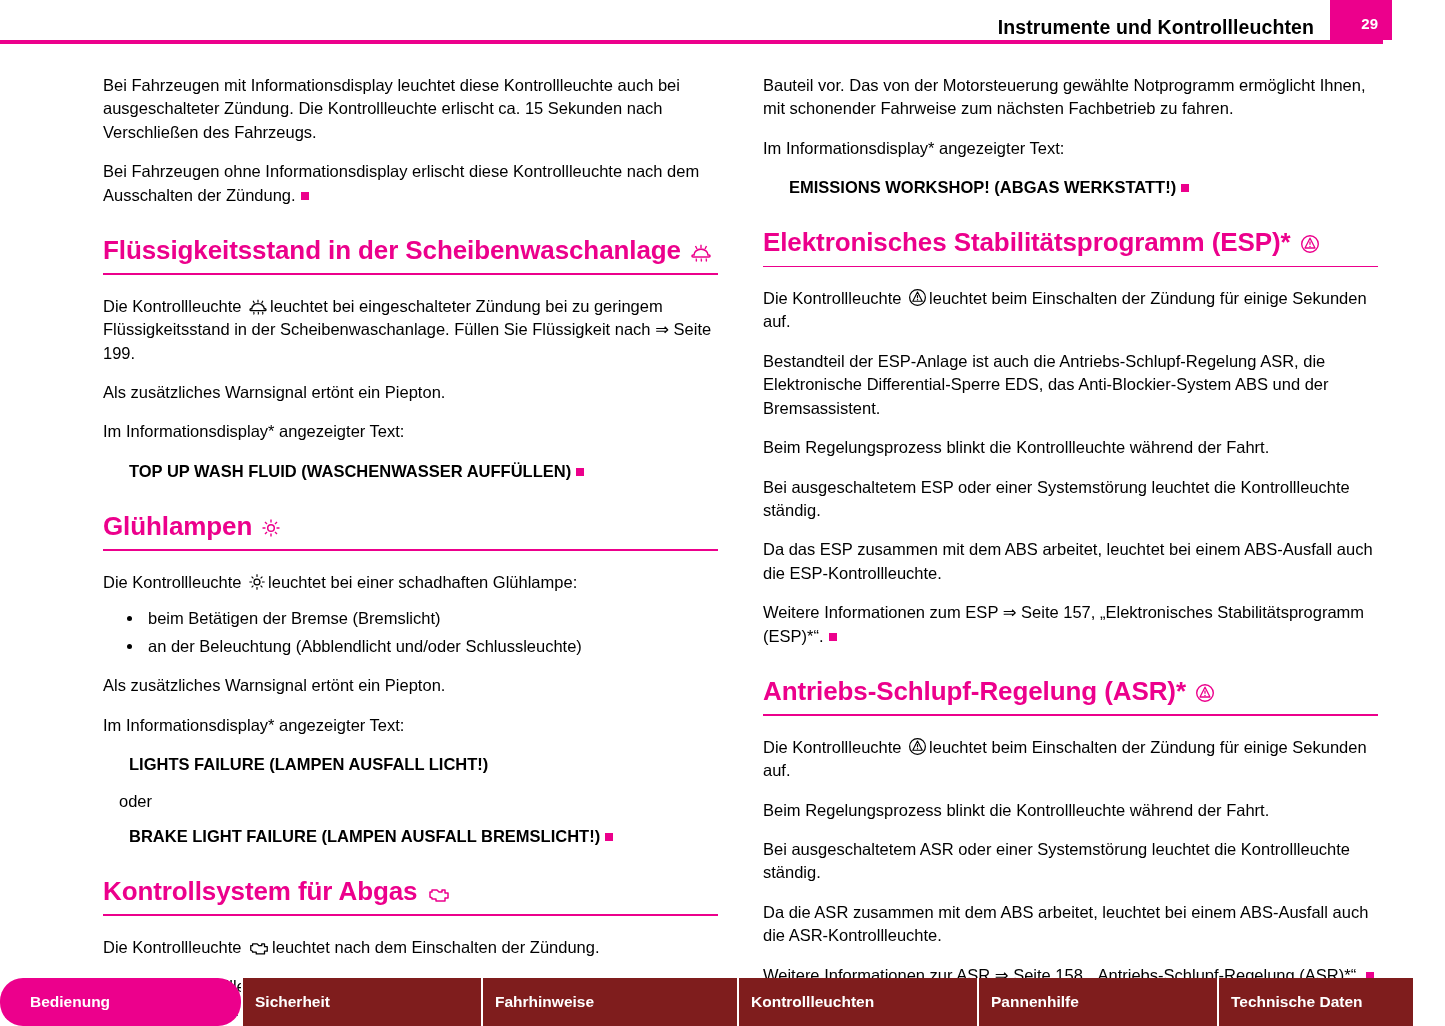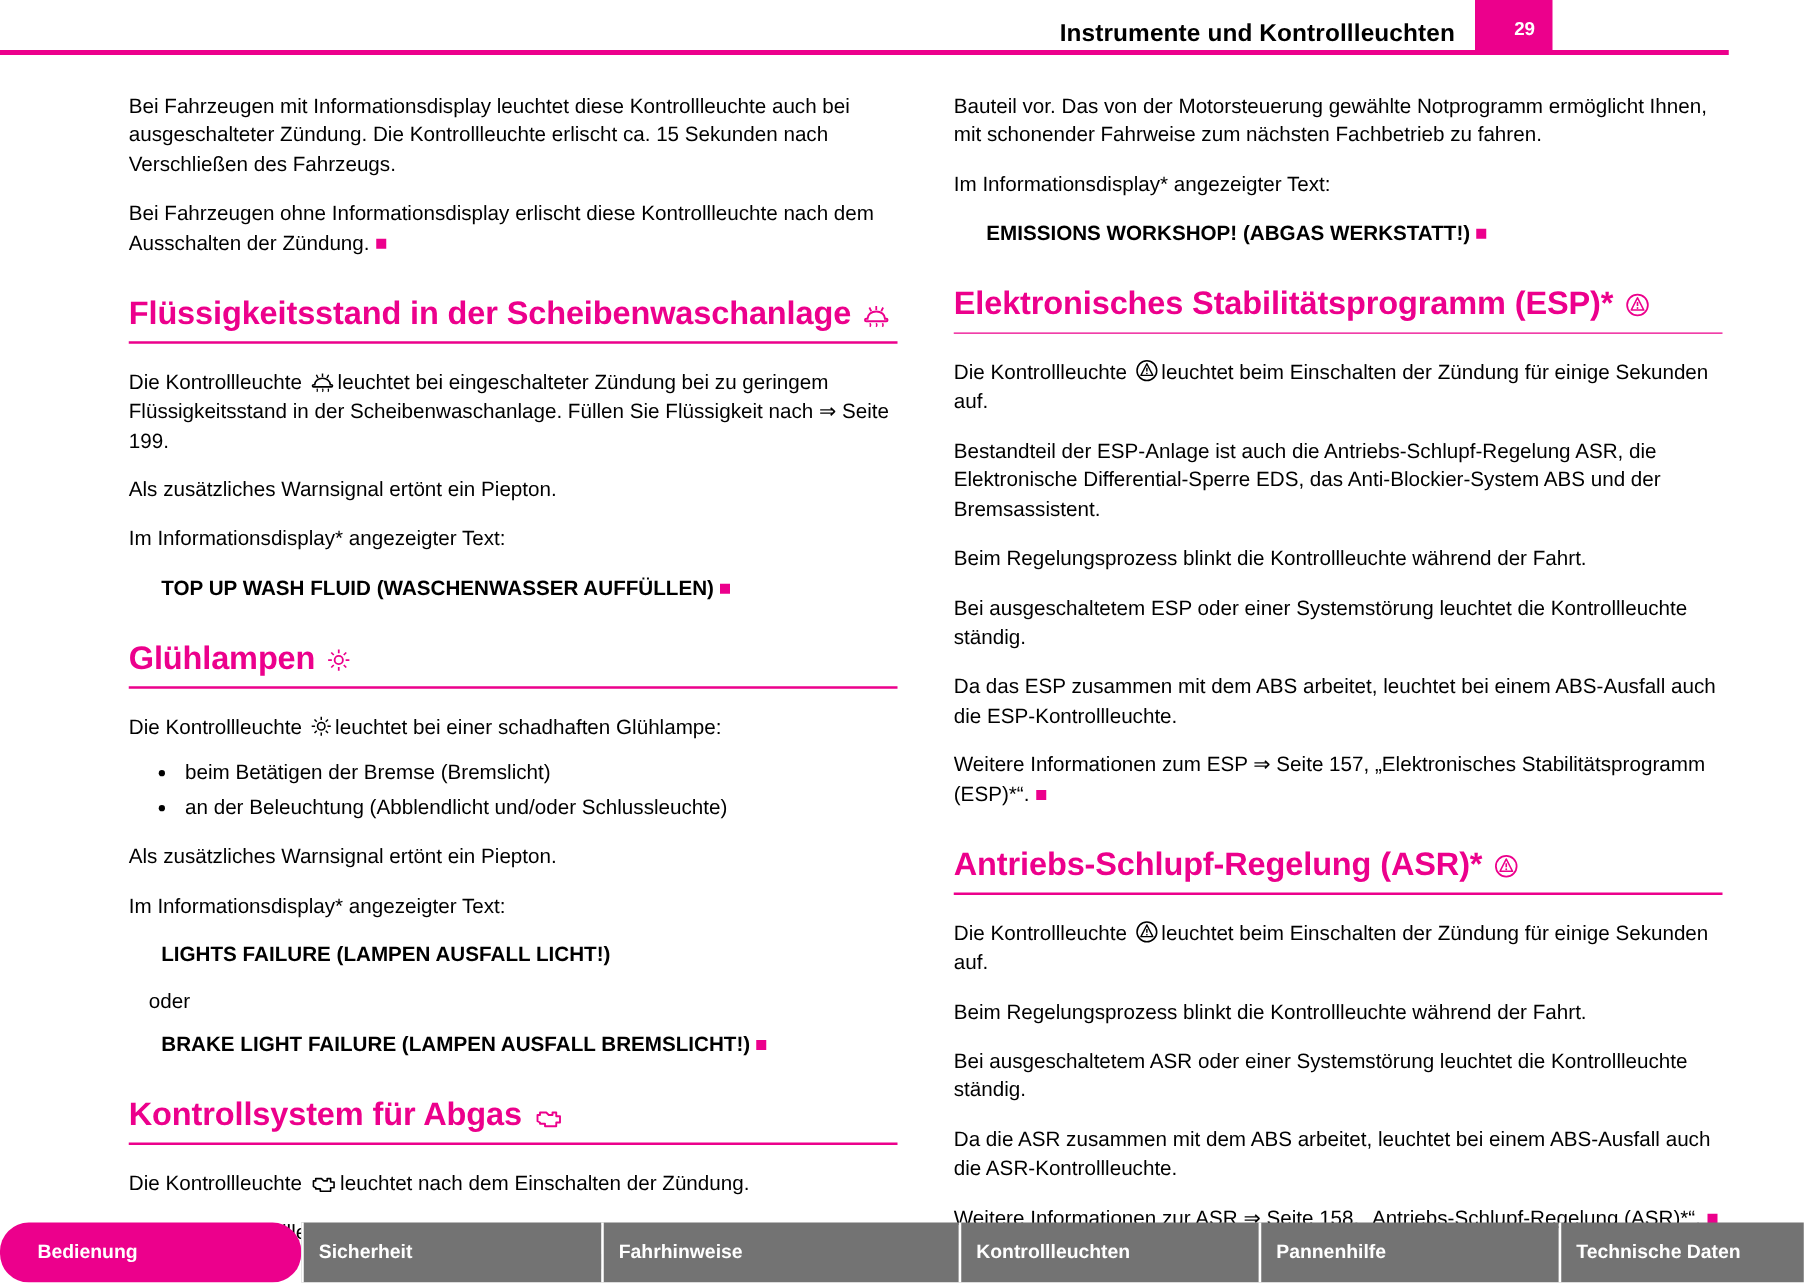--- a/index.html
+++ b/index.html
@@ -19,21 +19,21 @@
     position: relative;
     width: 1445px;
     height: 1026px;
   }
 
   
   .header {
     position: absolute;
     top: 0;
     left: 0;
-    width: 1242px;
+    width: 1392px;
     height: 44px;
   }
   .header-bar {
     position: absolute;
     left: 0;
     top: 0;
     width: 1445px;
     height: 40px;
     background: #ffffff;
   }
@@ -166,25 +166,25 @@
     height: 48px;
     display: flex;
     align-items: center;
     font-size: 15.5px;
     font-weight: bold;
     color: #ffffff;
     padding-left: 30px;
     box-sizing: border-box;
   }
   .footer-tab.active { background: #ec008c; }
-  .footer-tab.inactive { background: #737373; padding-left: 12px; }
+  .footer-tab.inactive { background: #7f1d1d; padding-left: 12px; }
   .footer-tab.sep { border-left: 2px solid #ffffff; }
   .f1 { width: 241px; border-radius: 23px; }
   .f2 { width: 240px; }
-  .f3 { width: 286px; }
+  .f3 { width: 256px; }
   .f4 { width: 240px; }
   .f5 { width: 240px; }
   .f6 { width: 196px; }
 </style>
 </head>
 <body>
 
 <div class="page">
 
   <div class="header">

